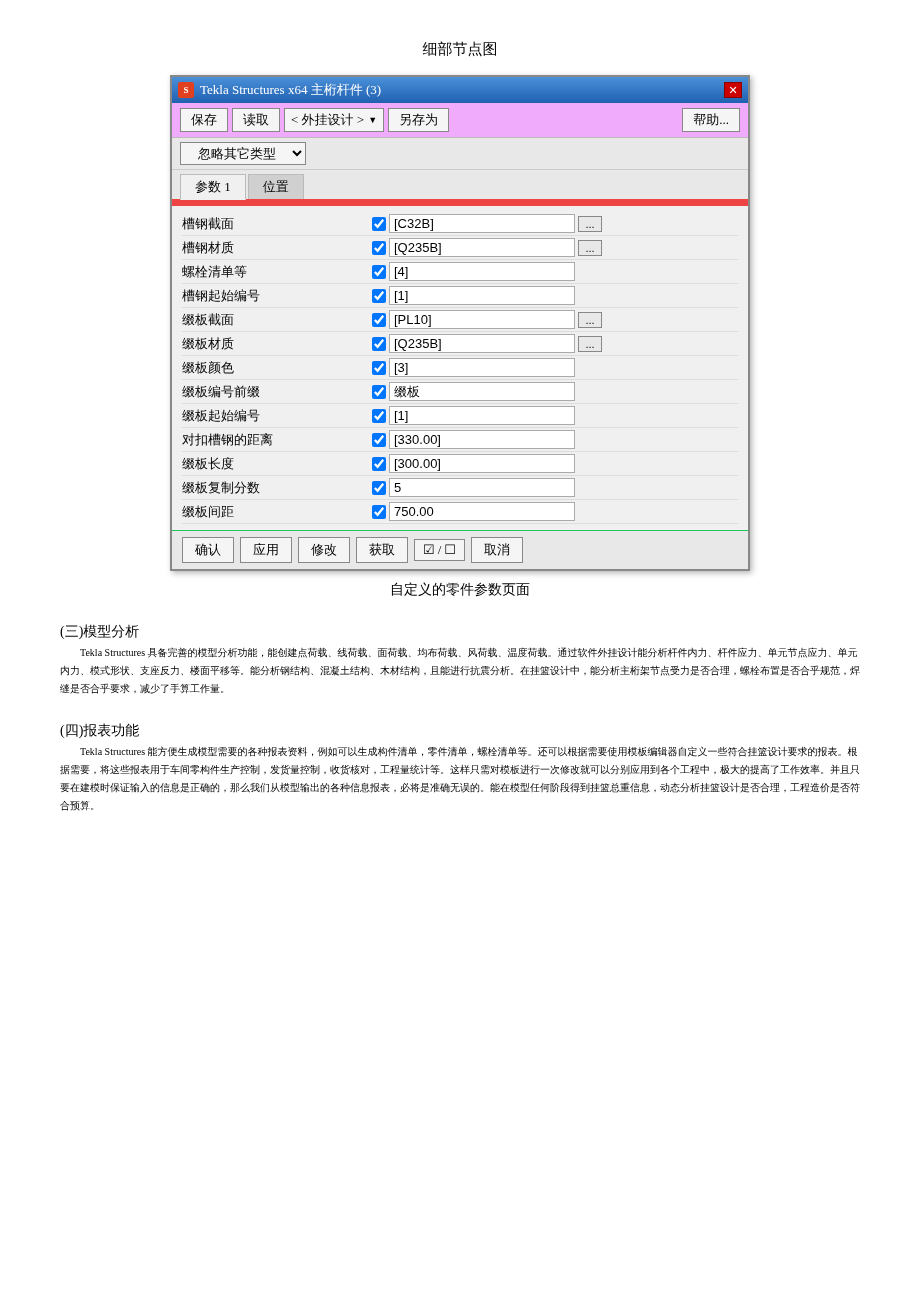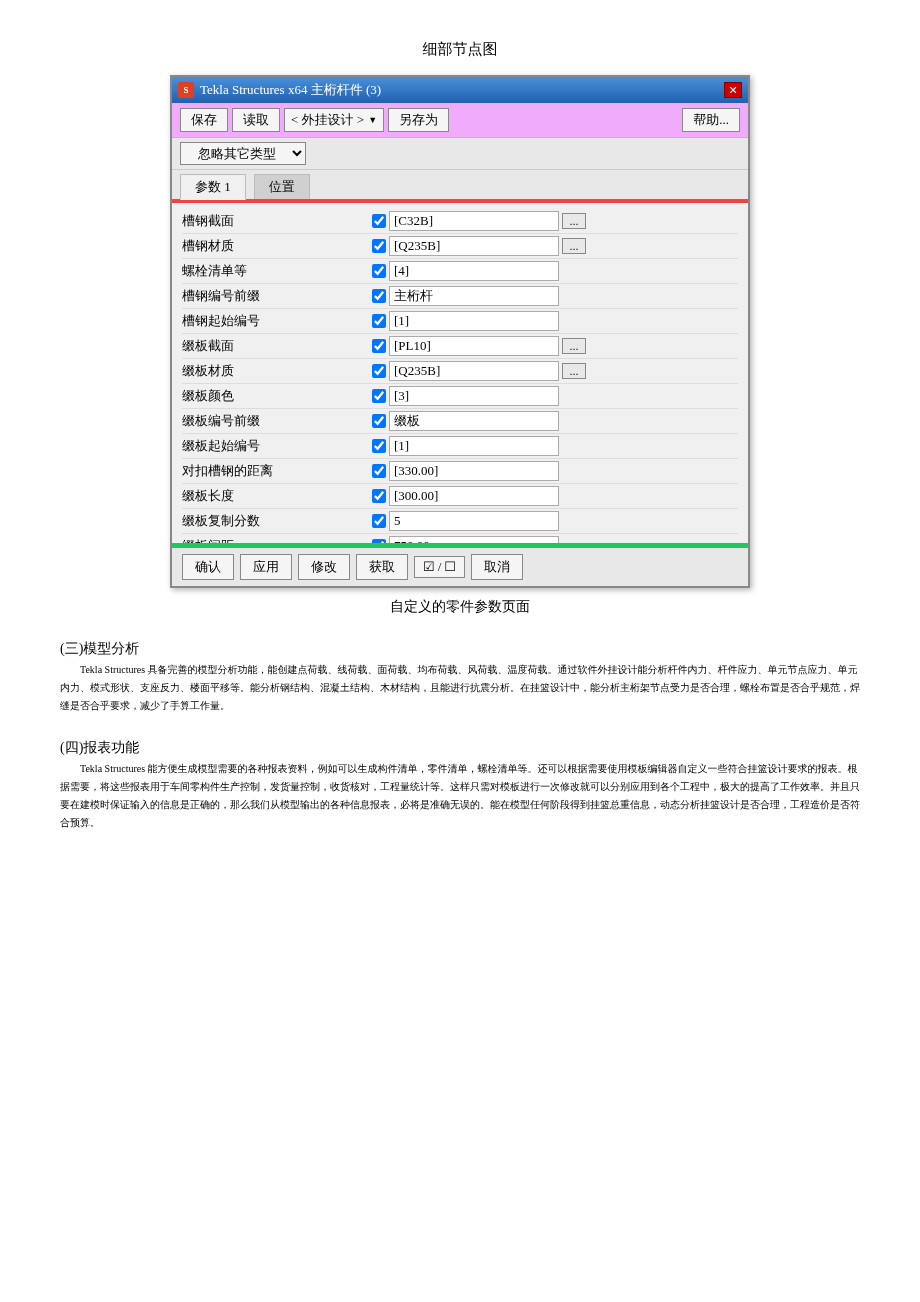--- a/index.html
+++ b/index.html
@@ -117,24 +117,24 @@
     .sub-select {
       background: #f5f5f5;
       border: 1px solid #888;
       padding: 2px 13px;
       font-size: 13px;
       font-family: SimSun, "宋体", serif;
     }
 
     .dialog-tabs {
       background: #e8e8e8;
-      border-bottom: 4px solid #ef4444;
+      border-bottom: 7px solid #ef4444;
       display: flex;
       padding: 4px 8px 0 8px;
-      gap: 8px;
+      gap: 2px;
       align-items: flex-end;
     }
 
     .tab {
       border: 1px solid #bbb;
       border-bottom: none;
       padding: 3px 14px;
       background: #d0d0d0;
       cursor: pointer;
       font-size: 13px;
@@ -180,37 +180,37 @@
       width: 14px;
       height: 14px;
       cursor: pointer;
     }
 
     .param-value {
       background: #fff;
       border: 1px solid #aaa;
       padding: 1px 4px;
       font-size: 13px;
-      font-family: Liberation Serif, serif;
+      font-family: Liberation Sans, sans-serif;
       min-width: 80px;
     }
 
     .param-browse {
       background: #e8e8e8;
       border: 1px solid #888;
       padding: 1px 4px;
       font-size: 11px;
       cursor: pointer;
       min-width: 24px;
       text-align: center;
     }
 
     .dialog-footer {
       background: #e8e8e8;
-      border-top: 5px solid #22c55e;
+      border-top: 1px solid #22c55e;
       padding: 6px 10px;
       display: flex;
       align-items: center;
       gap: 6px;
     }
 
     .footer-btn {
       background: #f5f5f5;
       border: 1px solid #888;
       padding: 3px 12px;
@@ -303,27 +303,20 @@
           <input type="checkbox" class="param-checkbox" checked="" style="">
           <input type="text" class="param-value" value="[Q235B]" style="">
           <button class="param-browse">...</button>
         </div>
       </div>
       <div class="param-row">
         <div class="param-label">螺栓清单等</div>
         <div class="param-controls">
           <input type="checkbox" class="param-checkbox" checked="" style="">
           <input type="text" class="param-value" value="[4]" style="">
-        </div>
-      </div>
-      <div class="param-row">
-        <div class="param-label">槽钢编号前缀</div>
-        <div class="param-controls">
-          <input type="checkbox" class="param-checkbox" checked="" style="">
-          <input type="text" class="param-value" value="主桁杆" style="">
         </div>
       </div>
       <div class="param-row">
         <div class="param-label">槽钢起始编号</div>
         <div class="param-controls">
           <input type="checkbox" class="param-checkbox" checked="" style="">
           <input type="text" class="param-value" value="[1]" style="">
         </div>
       </div>
       <div class="param-row">

